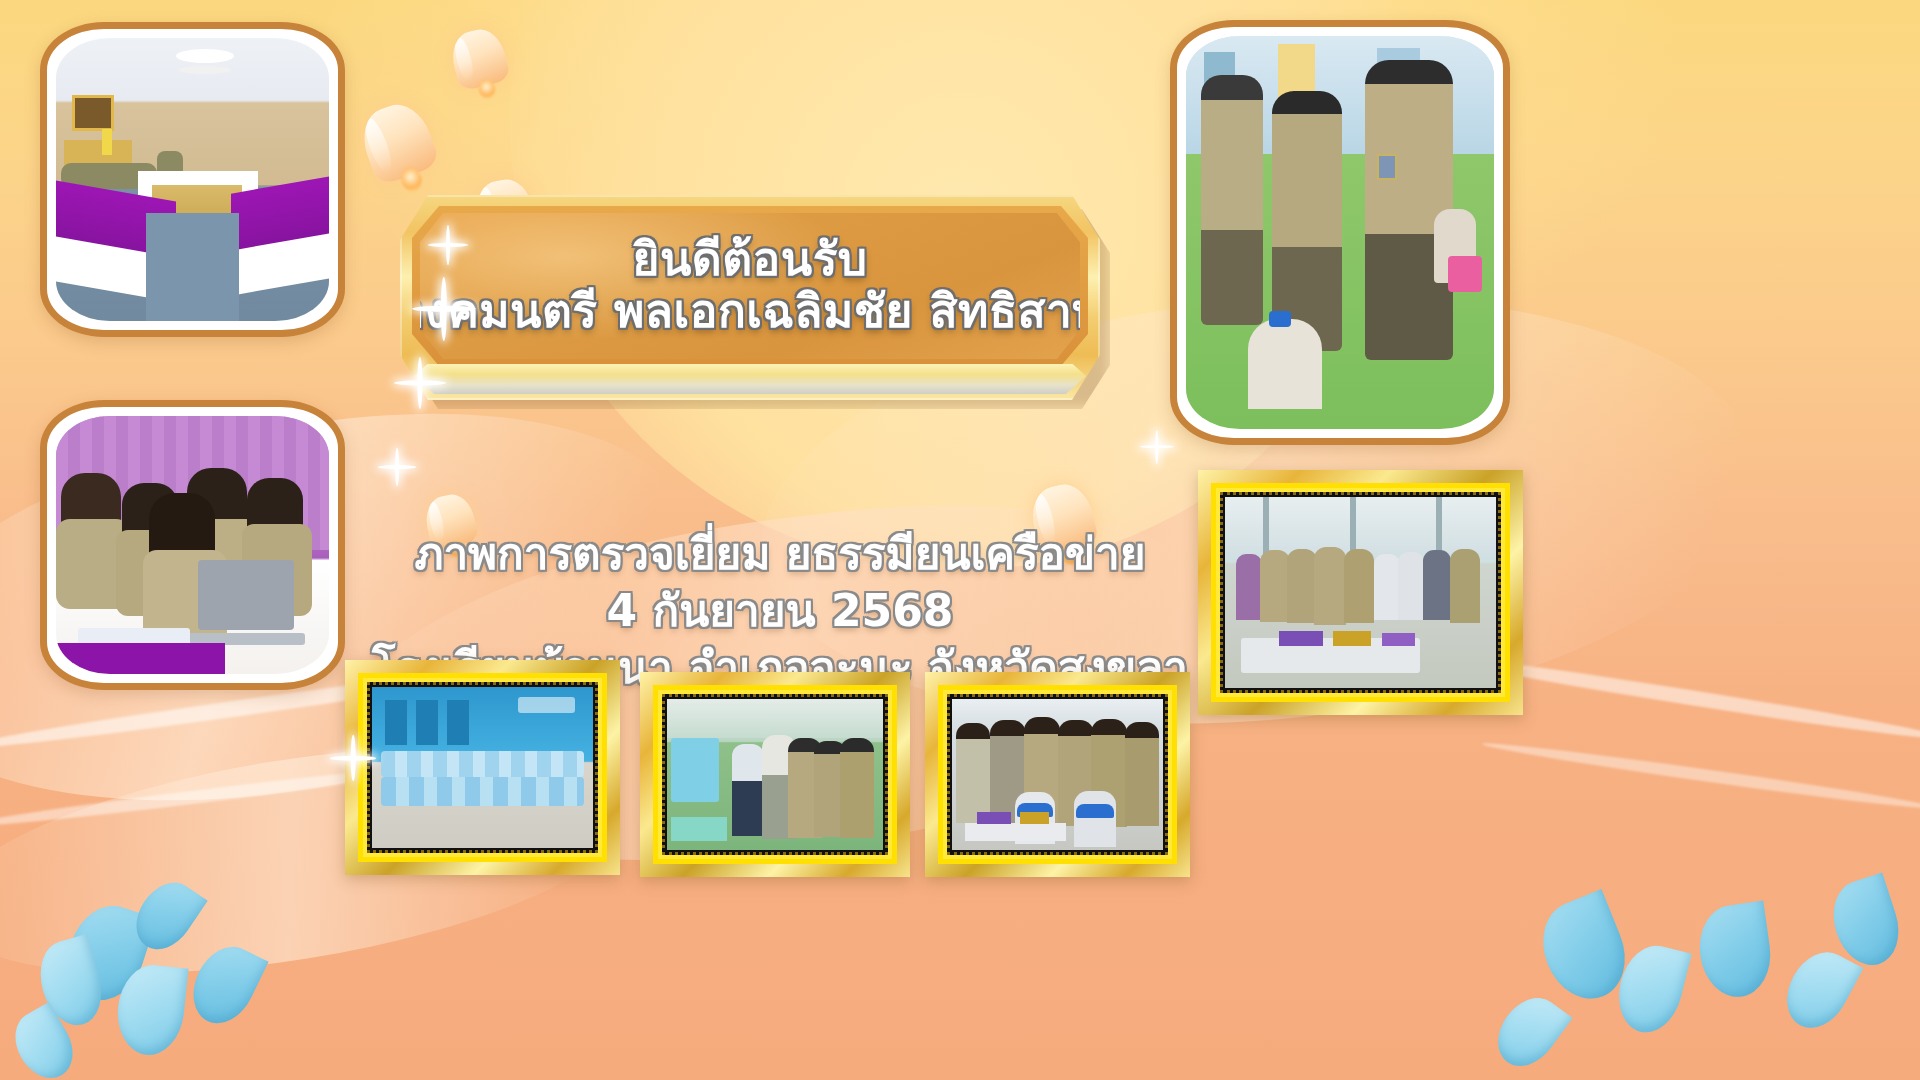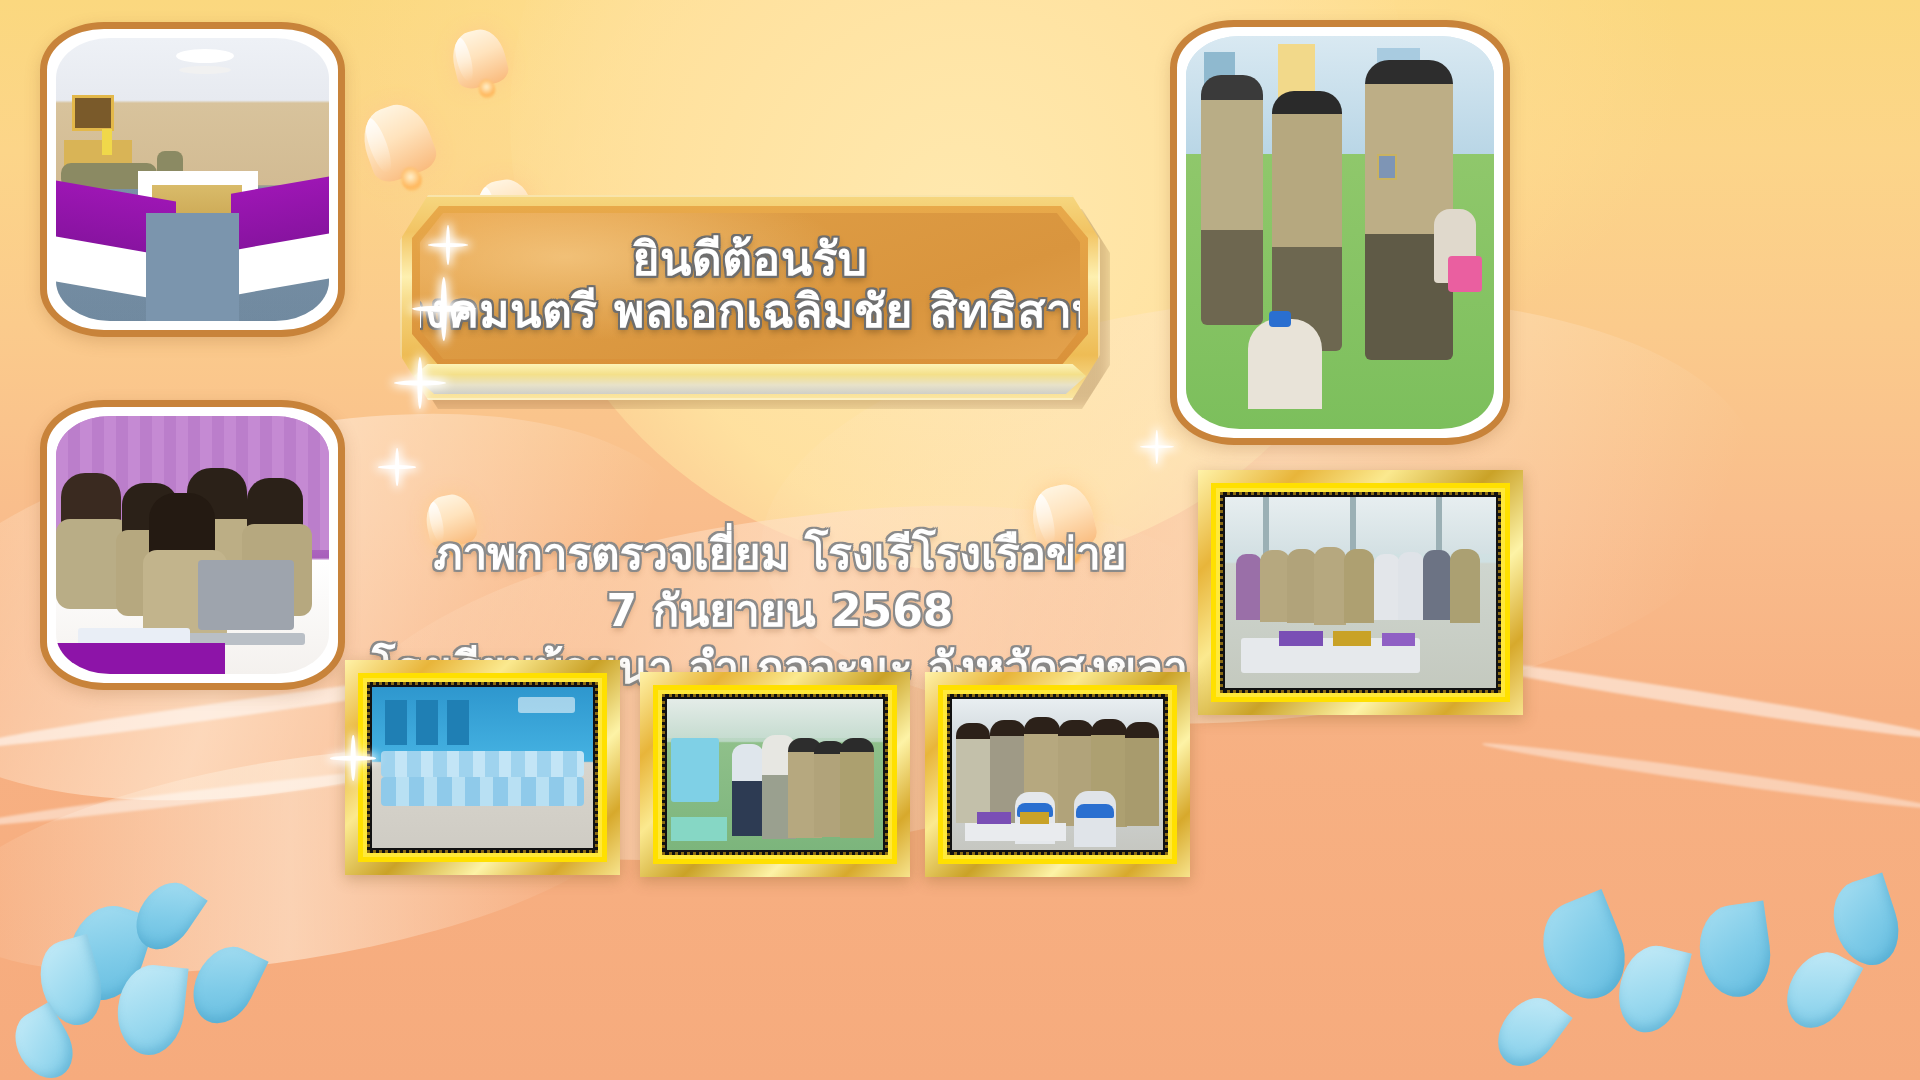--- a/index.html
+++ b/index.html
@@ -304,22 +304,22 @@
       <div class="plaque-line" id="plaque-l1">ยินดีต้อนรับ</div>
       <div class="plaque-line" id="plaque-l2">องคมนตรี พลเอกเฉลิมชัย สิทธิสาท</div>
     </div>
     <div class="plaque-base"></div>
     <div class="spark" style="left:12px;top:82px;width:64px;height:64px;"></div>
     <div class="spark" style="left:28px;top:30px;width:40px;height:40px;"></div>
     <div class="spark" style="left:-6px;top:162px;width:52px;height:52px;"></div>
   </div>
 
   <div id="body-text">
-    <div class="tline">ภาพการตรวจเยี่ยม โรงเรีโรงเรือข่าย</div>
-    <div class="tline">7 กันยายน 2568</div>
+    <div class="tline">ภาพการตรวจเยี่ยม ยธรรมียนเครือข่าย</div>
+    <div class="tline">4 กันยายน 2568</div>
     <div class="tline">โรงเรียนบ้านนา อำเภอจะนะ จังหวัดสงขลา</div>
   </div>
 
   <div class="photo-gold" style="left:1198px;top:470px;width:325px;height:245px;">
     <div class="inner-y">
         <div class="bead">
           <div class="pic">
       <div class="ph" style="background:linear-gradient(180deg,#dfe8ea 0%,#cfe0e2 34%,#cfd6cf 35%,#c4c9bf 100%);"></div>
       <div style="position:absolute;left:0;top:0;width:100%;height:30%;background:linear-gradient(180deg,#e7eef0,#d3e0e3);"></div>
       <div style="position:absolute;left:14%;top:0;width:6px;height:34%;background:#9bb0b5;"></div>

